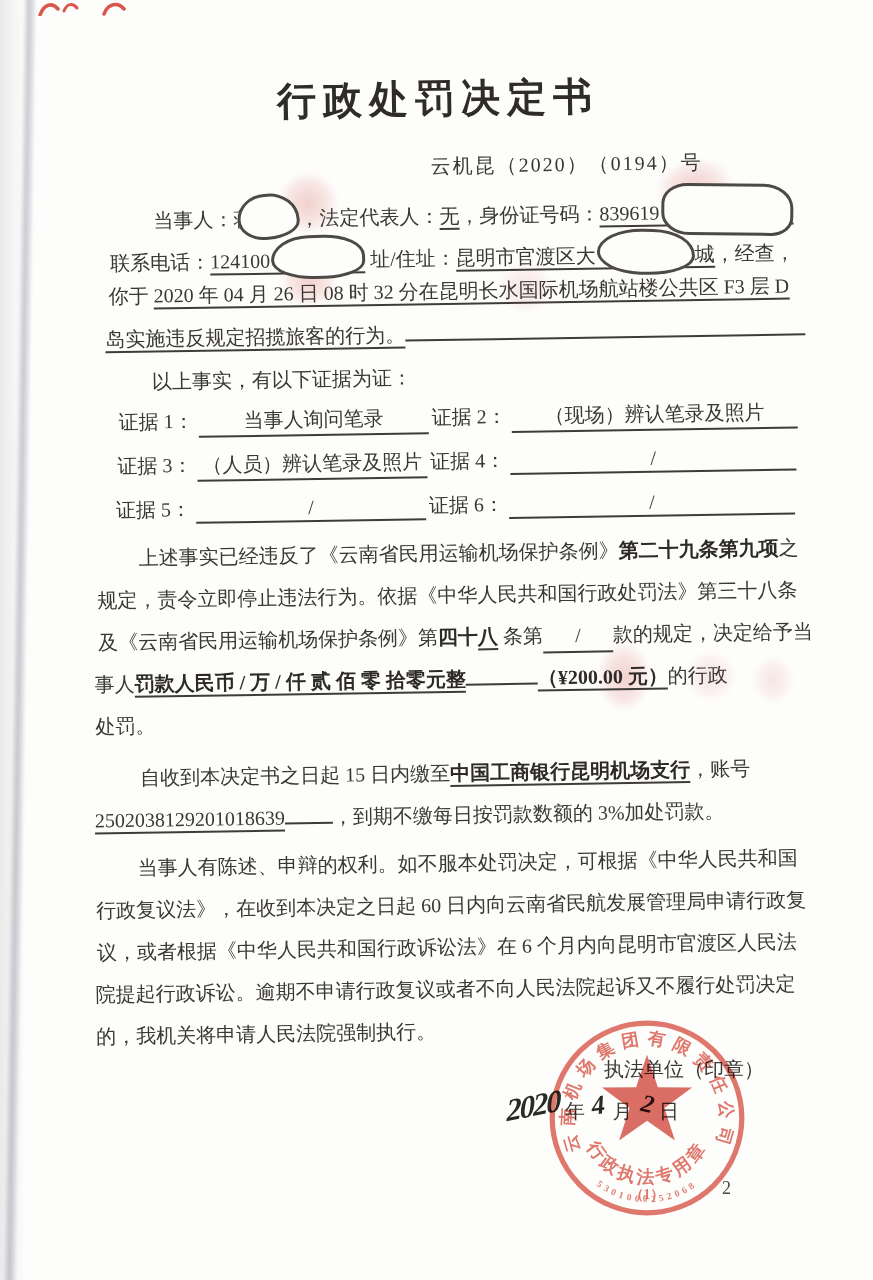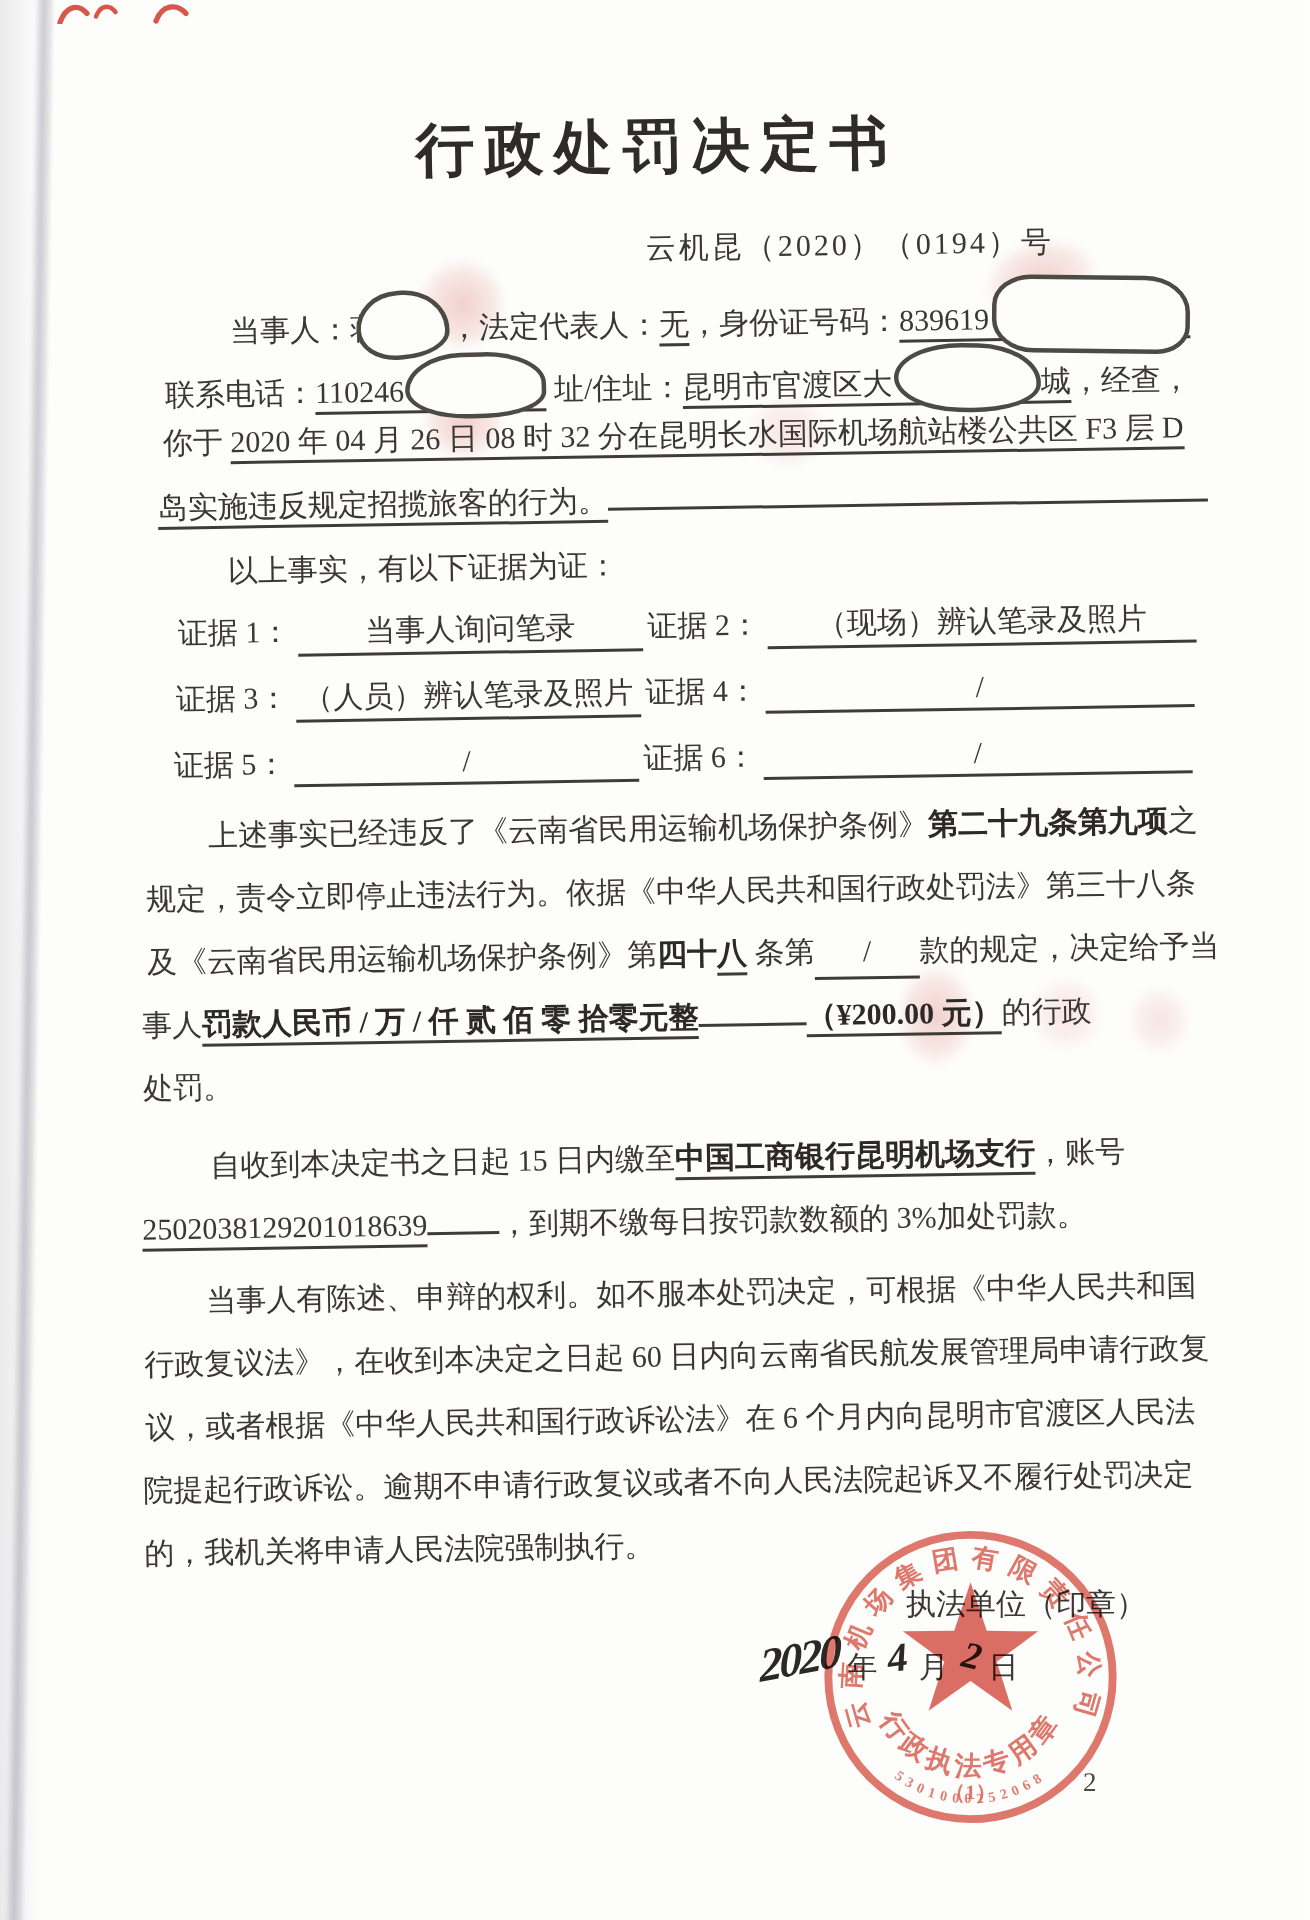--- a/index.html
+++ b/index.html
@@ -82,21 +82,21 @@
 
     <div class="line title" style="top:84px;left:0;">行政处罚决定书</div>
 
     <div class="line docno" style="top:151px;left:428px;">云机昆（2020）（0194）号</div>
 
     <div class="line" style="top:188px;left:150px;">
       <span>当事人：</span><span>蒋</span><span class="blob blob-name"></span><span>，法定代表人：</span><span class="u">无</span><span>，身份证号码：</span><span class="u"><span>839619</span><span class="blob blob-id"></span></span>
     </div>
 
     <div class="line" style="top:232px;left:106px;">
-      <span>联系电话：</span><span class="u"><span>110246</span><span class="blob blob-phone"></span></span> <span>址/住址：</span><span class="u"><span>昆明市官渡区大</span><span class="blob blob-addr"></span><span>城</span></span><span>，经查，</span>
+      <span>联系电话：</span><span class="u"><span>124100</span><span class="blob blob-phone"></span></span> <span>址/住址：</span><span class="u"><span>昆明市官渡区大</span><span class="blob blob-addr"></span><span>城</span></span><span>，经查，</span>
     </div>
 
     <div class="line" style="top:276px;left:104px;">
       <span>你于 </span><span class="u">2020 年 04 月 26 日 08 时 32 分在昆明长水国际机场航站楼公共区 F3 层 D</span>
     </div>
 
     <div class="line" style="top:319px;left:100px;">
       <span class="u">岛实施违反规定招揽旅客的行为。</span><span class="u sp" style="width:400px;"></span>
     </div>
 

